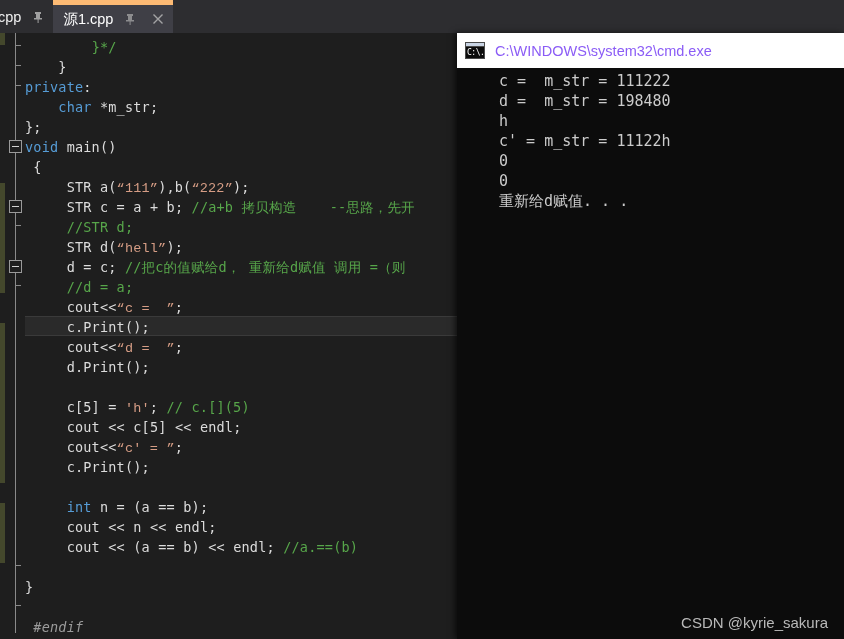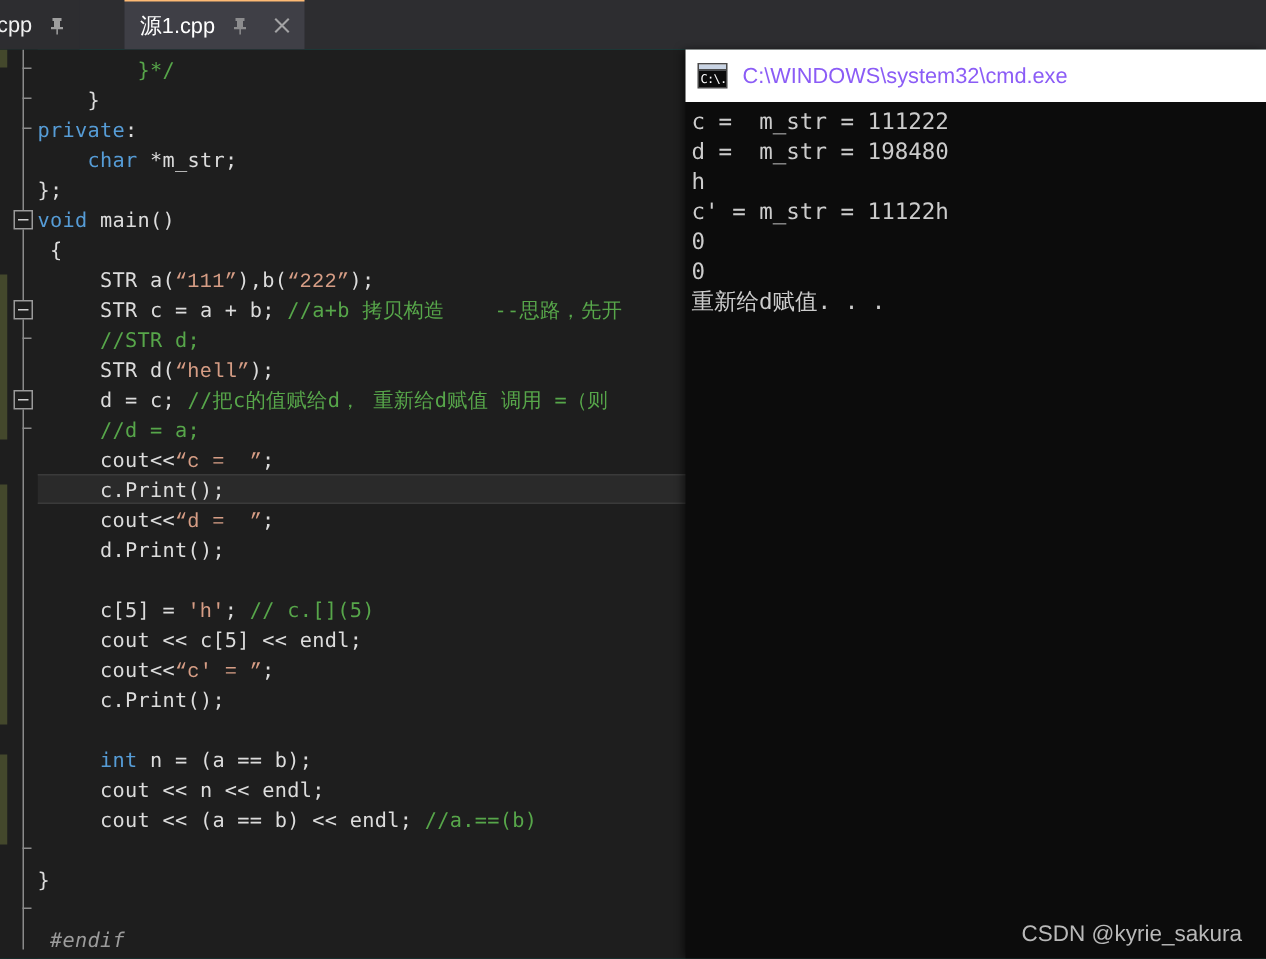--- a/index.html
+++ b/index.html
@@ -12,21 +12,21 @@
     overflow: hidden;
     position: relative;
     font-family: "DejaVu Sans Mono", monospace;
     -webkit-font-smoothing: antialiased;
   }
 
   
   #ide {
     position: absolute; left: 0; top: 0;
     width: 844px; height: 639px;
-    background: #0f766e;
+    background: #ffffff;
   }
 
   
   .tabstrip {
     position: absolute; left: 0; top: 0;
     width: 844px; height: 33px;
     background: #2d2d30;
     display: flex;
     align-items: stretch;
   }
@@ -43,22 +43,21 @@
     user-select: none;
   }
   .tab.inactive {
     background: #2d2d30;
     color: #f1f1f1;
     margin-left: -12px;
   }
   .tab.active {
     background: #3f3f46;
     color: #ffffff;
-    border-top: 1px solid #fdba74;
-    margin-left: 30px;
+    border-top: 5px solid #fdba74;
   }
   .tab .tab-label { margin-right: 10px; }
   .pin-icon, .close-icon {
     display: inline-block;
     width: 14px; height: 14px;
     position: relative;
     opacity: .75;
     color: #c5c5c5;
     font-family: "Liberation Sans", sans-serif;
     font-size: 13px;
@@ -196,20 +195,21 @@
     color: #8b5cf6;
     white-space: nowrap;
   }
   .con-body {
     padding: 3px 0 0 4px;
     font-family: "DejaVu Sans Mono", monospace;
     font-size: 15px;
     line-height: 20px;
     color: #cccccc;
     white-space: pre;
+    margin-left: 38px;
   }
   .con-body .cl { display: block; height: 20px; }
 
   
   .watermark {
     position: absolute;
     right: 16px; bottom: 8px;
     font-family: "Liberation Sans", sans-serif;
     font-size: 15px;
     color: #b9b9b9;

